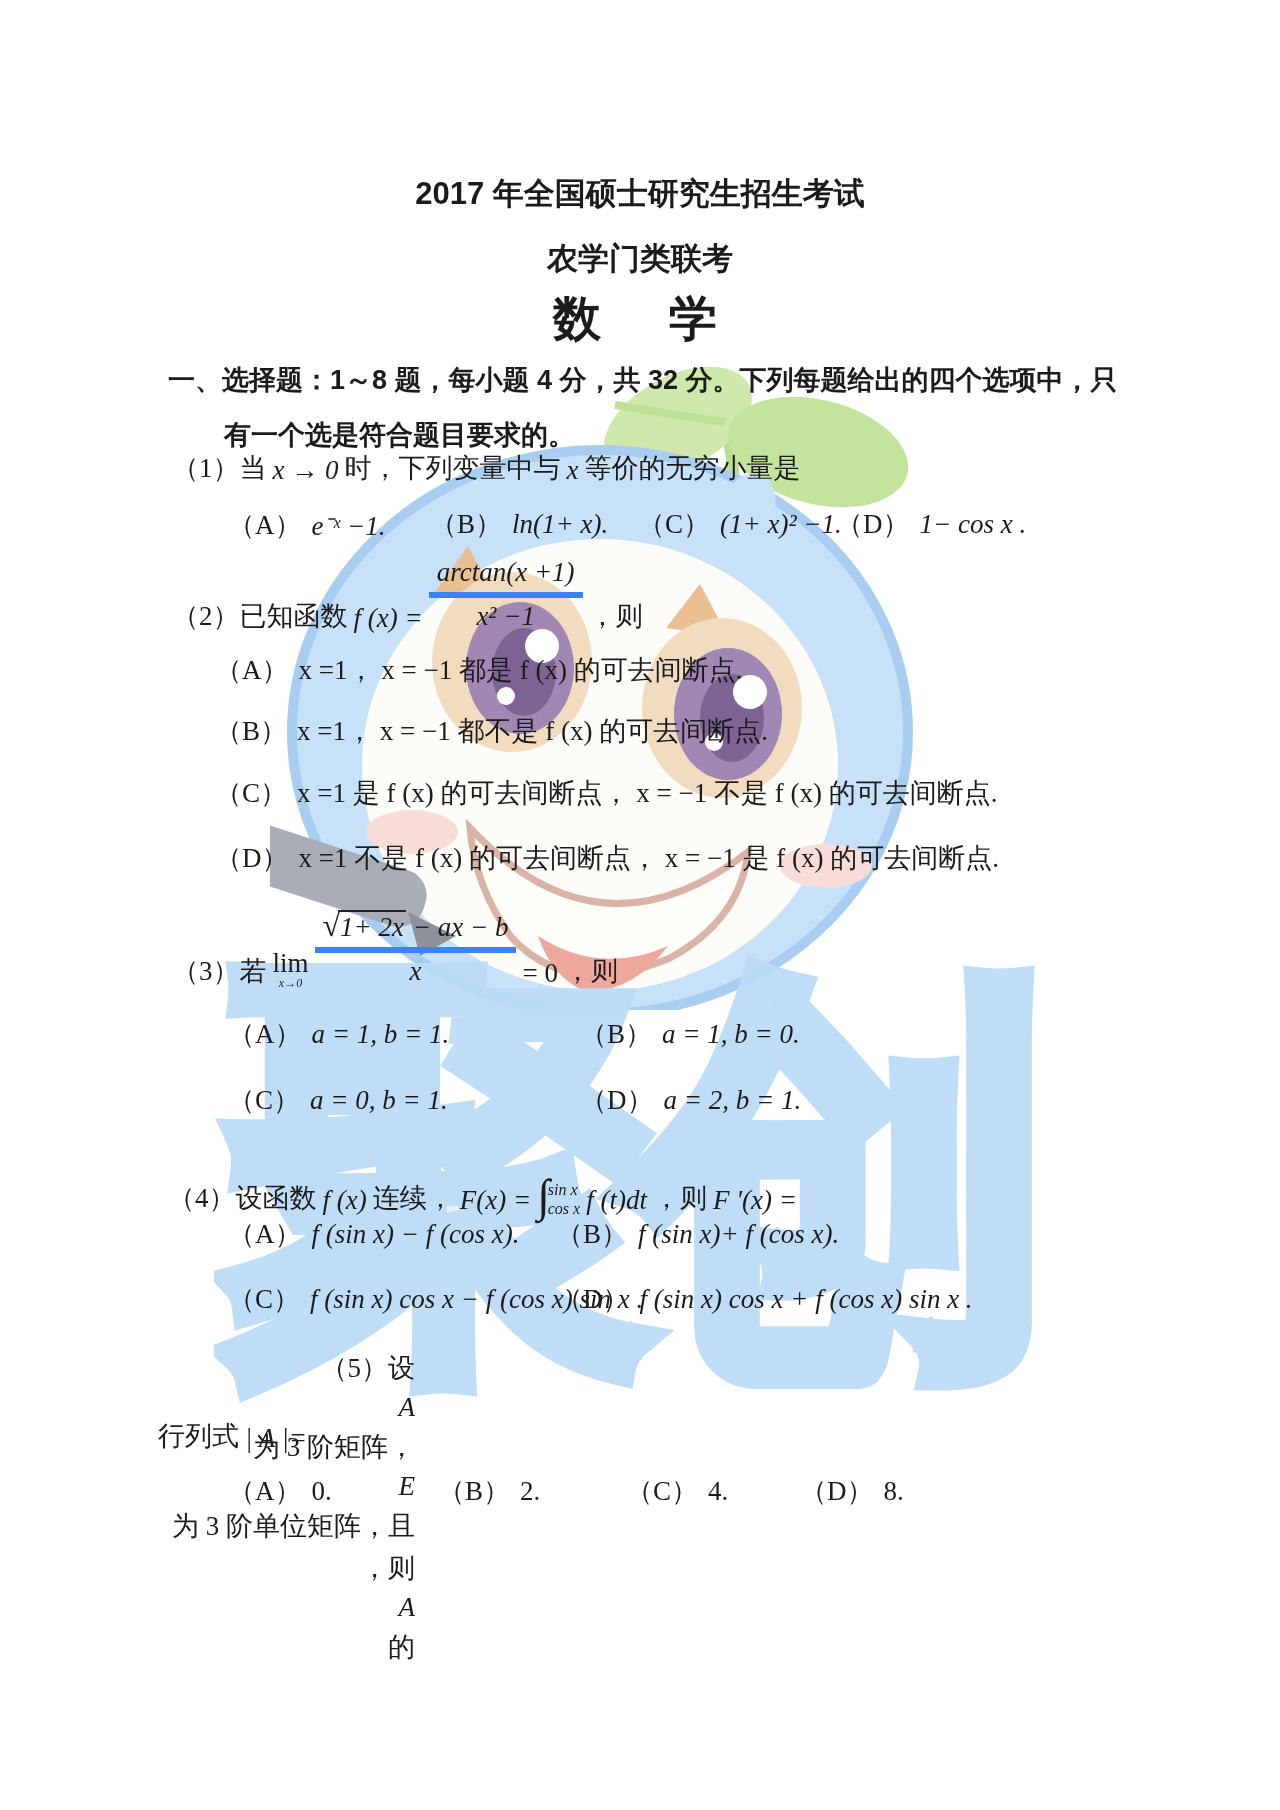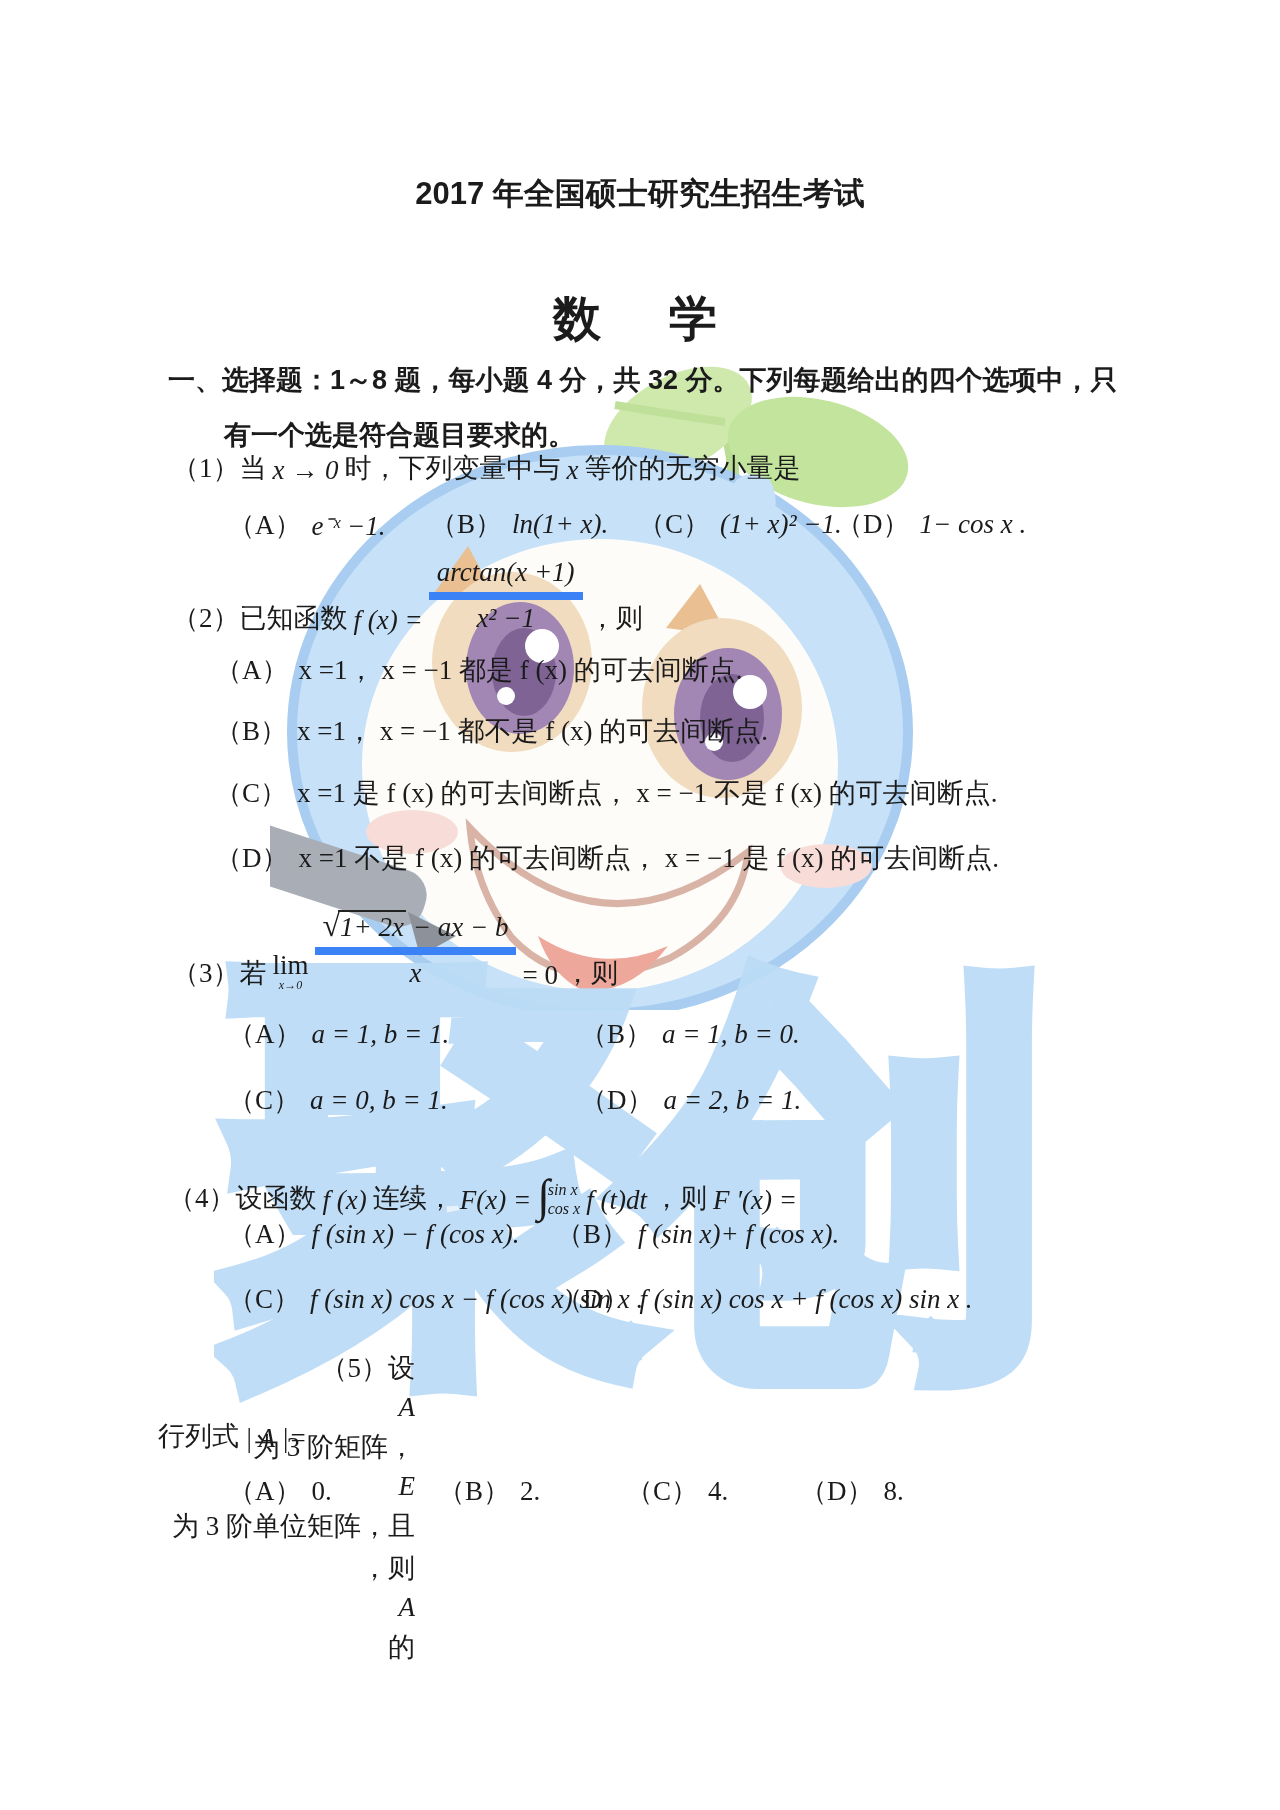--- a/index.html
+++ b/index.html
@@ -18,21 +18,21 @@
   .t1{top:138px;font-size:31px;}
   .t2{top:203px;font-size:31px;}
   .t3{top:252px;font-size:48px;letter-spacing:10px;}
   .sec{font-family:"Liberation Sans",sans-serif;font-weight:bold;font-size:27px;}
   .line{font-size:27px;white-space:nowrap;}
   .math{font-style:italic;}
   .flexline{display:flex;align-items:flex-end;gap:6px;white-space:nowrap;}
   .opt{display:flex;align-items:center;gap:10px;font-size:27px;white-space:nowrap;}
   
   .frac{display:inline-flex;flex-direction:column;align-items:center;vertical-align:middle;line-height:1.25;}
-  .fnum{border-bottom:8px solid #3b82f6;padding:0 8px 2px 8px;}
+  .fnum{border-bottom:6px solid #3b82f6;padding:0 8px 2px 8px;}
   .fden{padding:2px 8px 0 8px;}
   
   .lim{display:inline-flex;flex-direction:column;align-items:center;line-height:1;}
   .lim-top{font-size:27px;font-style:normal;}
   .lim-bot{font-size:12px;margin-top:0px;}
   
   .rad{font-size:32px;font-style:normal;margin-right:-2px;}
   .sqrt-body{border-top:2px solid #222;padding:0 2px;}
   
   .intg{display:inline-flex;align-items:center;}
@@ -86,20 +86,21 @@
         <rect x="-70" y="480" width="230" height="58" rx="26" fill="#a9aeb6" transform="rotate(18 40 510)"></rect>
         <path d="M138 552 L 186 576 L 150 596 Z" fill="#8d929a"></path>
       </g>
     </svg>
     <div class="brand">聚创</div>
   </div>
 
   <div class="content">
 
     <div class="abs title t1">2017 年全国硕士研究生招生考试</div>
+    <div class="abs title t2">农学门类联考</div>
     <div class="abs title t3">数　学</div>
 
     <div class="abs sec" style="left:168px;top:362px;">一、选择题：1～8 题，每小题 4 分，共 32 分。下列每题给出的四个选项中，只</div>
     <div class="abs sec" style="left:224px;top:417px;">有一个选是符合题目要求的。</div>
 
     <div class="abs line flexline" style="left:172px;top:450px;">
       <span>（1）当</span>
       <span class="math">x → 0</span>
       <span>时，下列变量中与</span>
       <span class="math">x</span>

